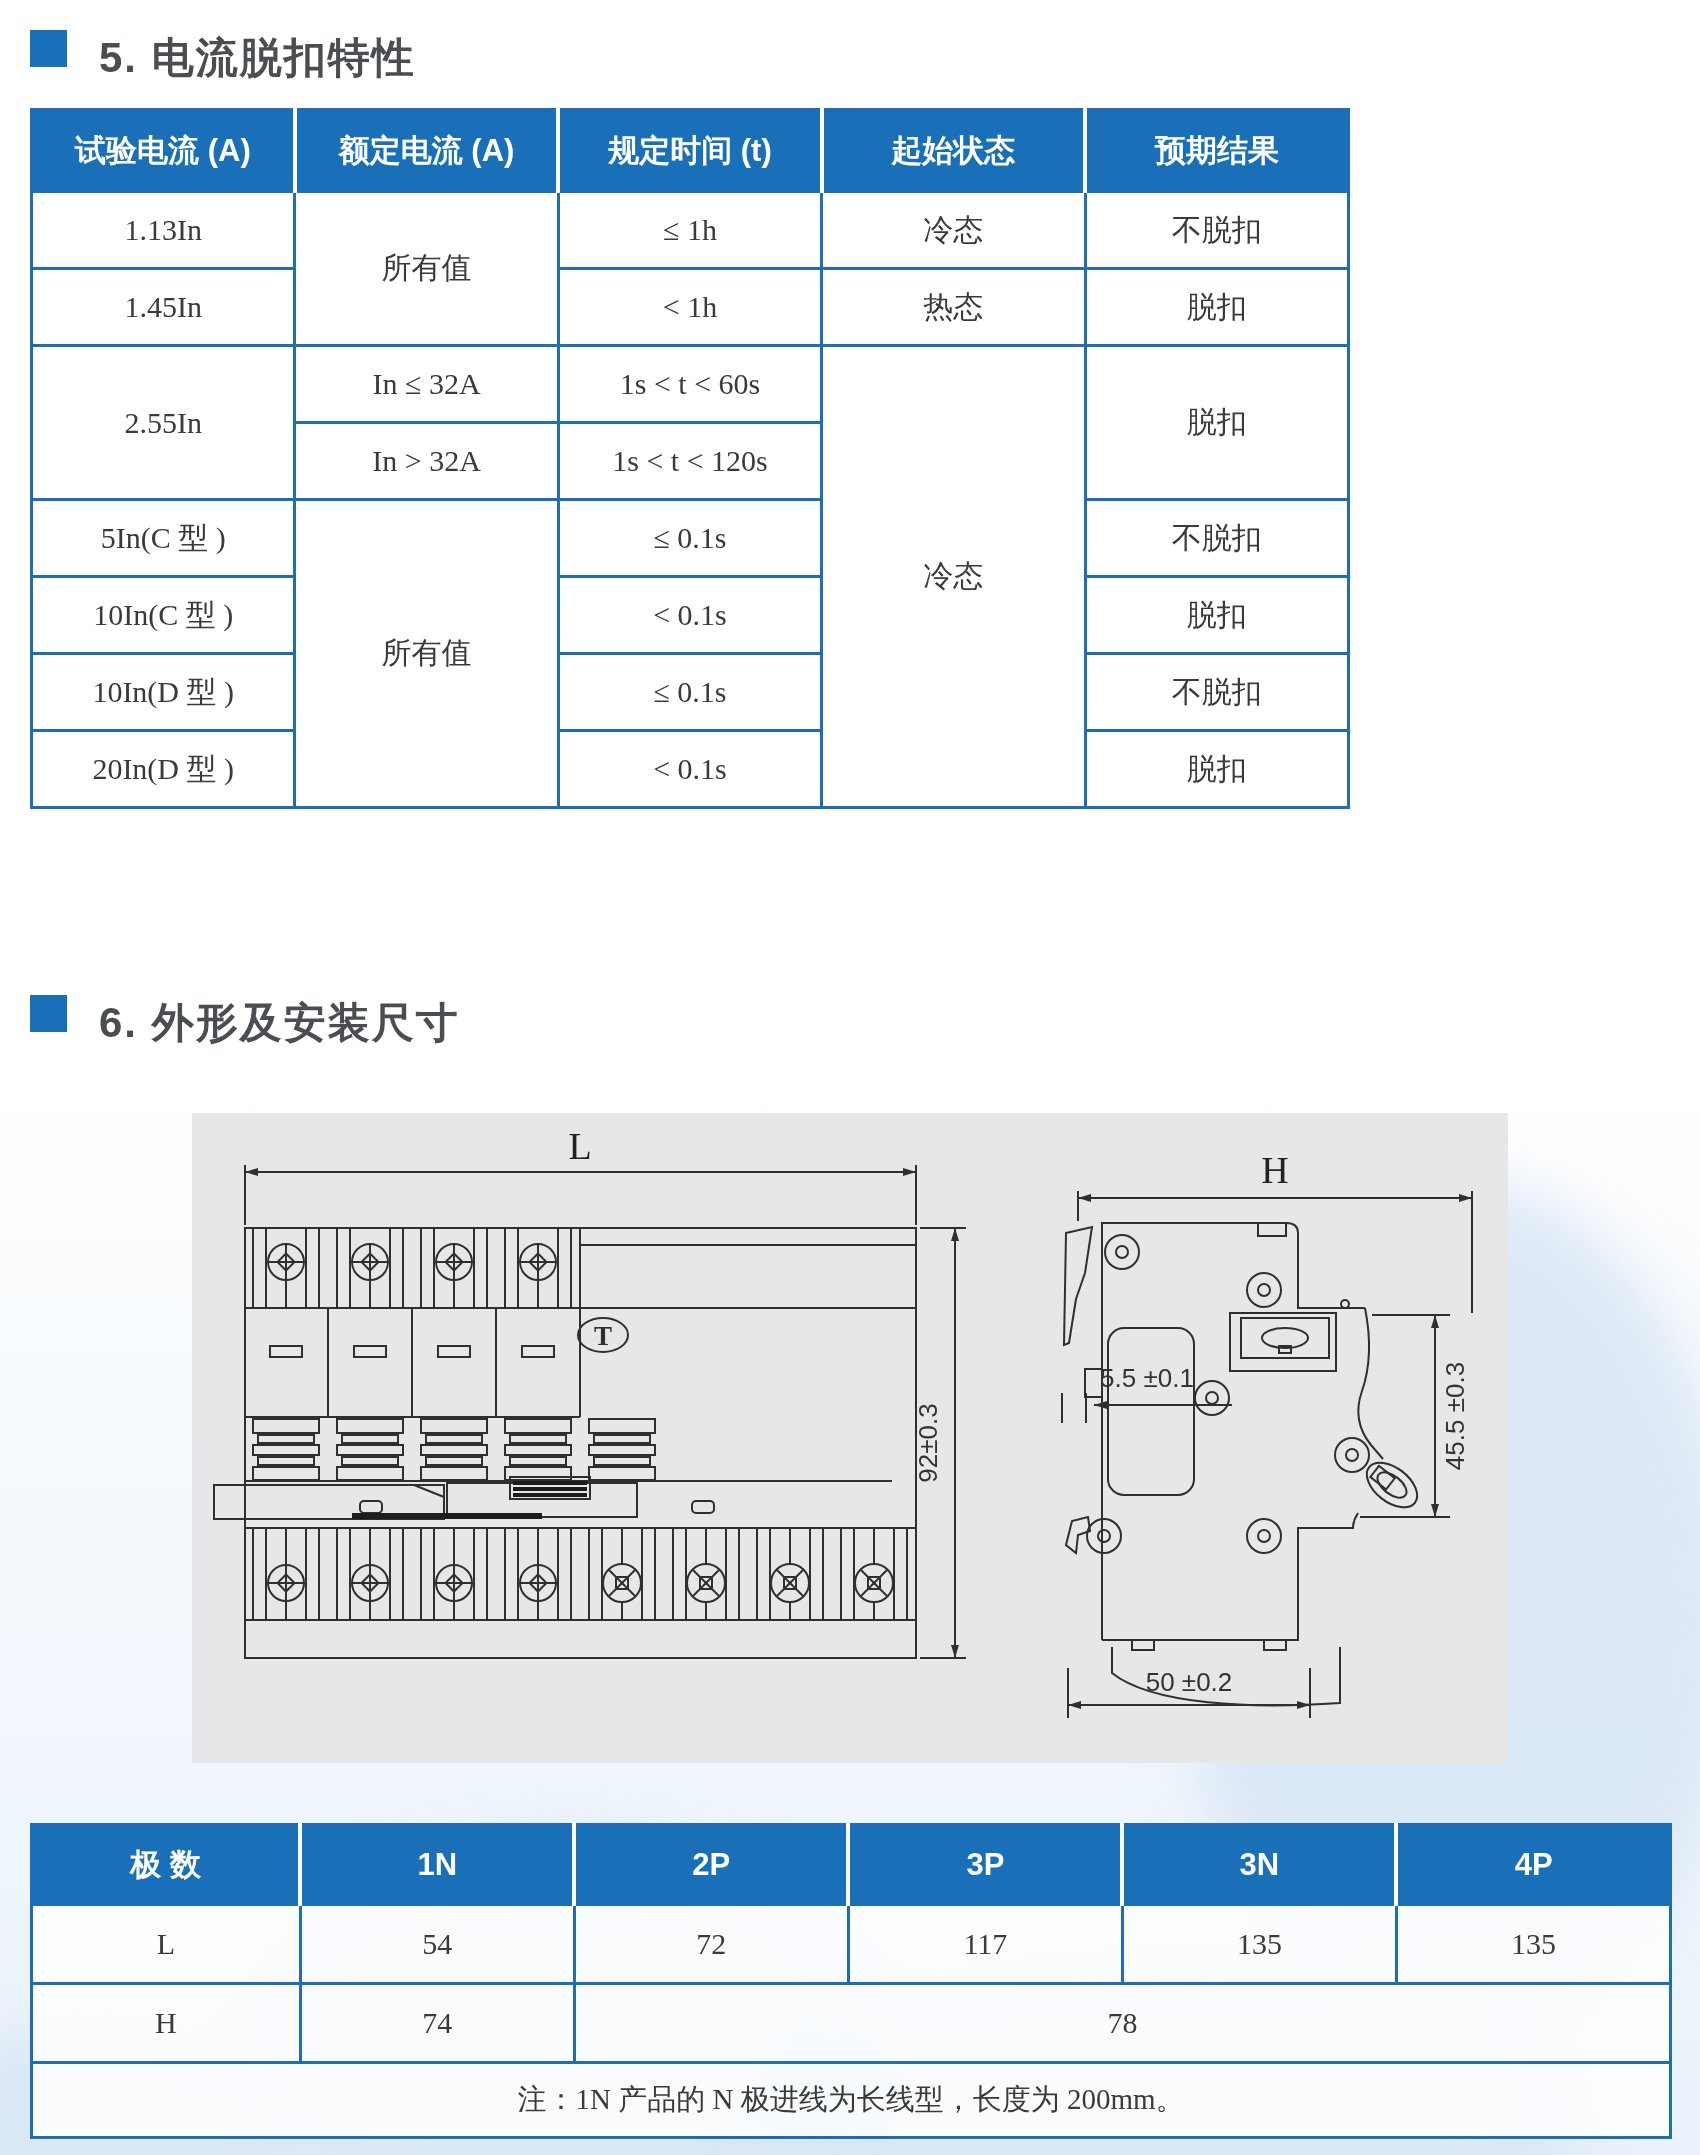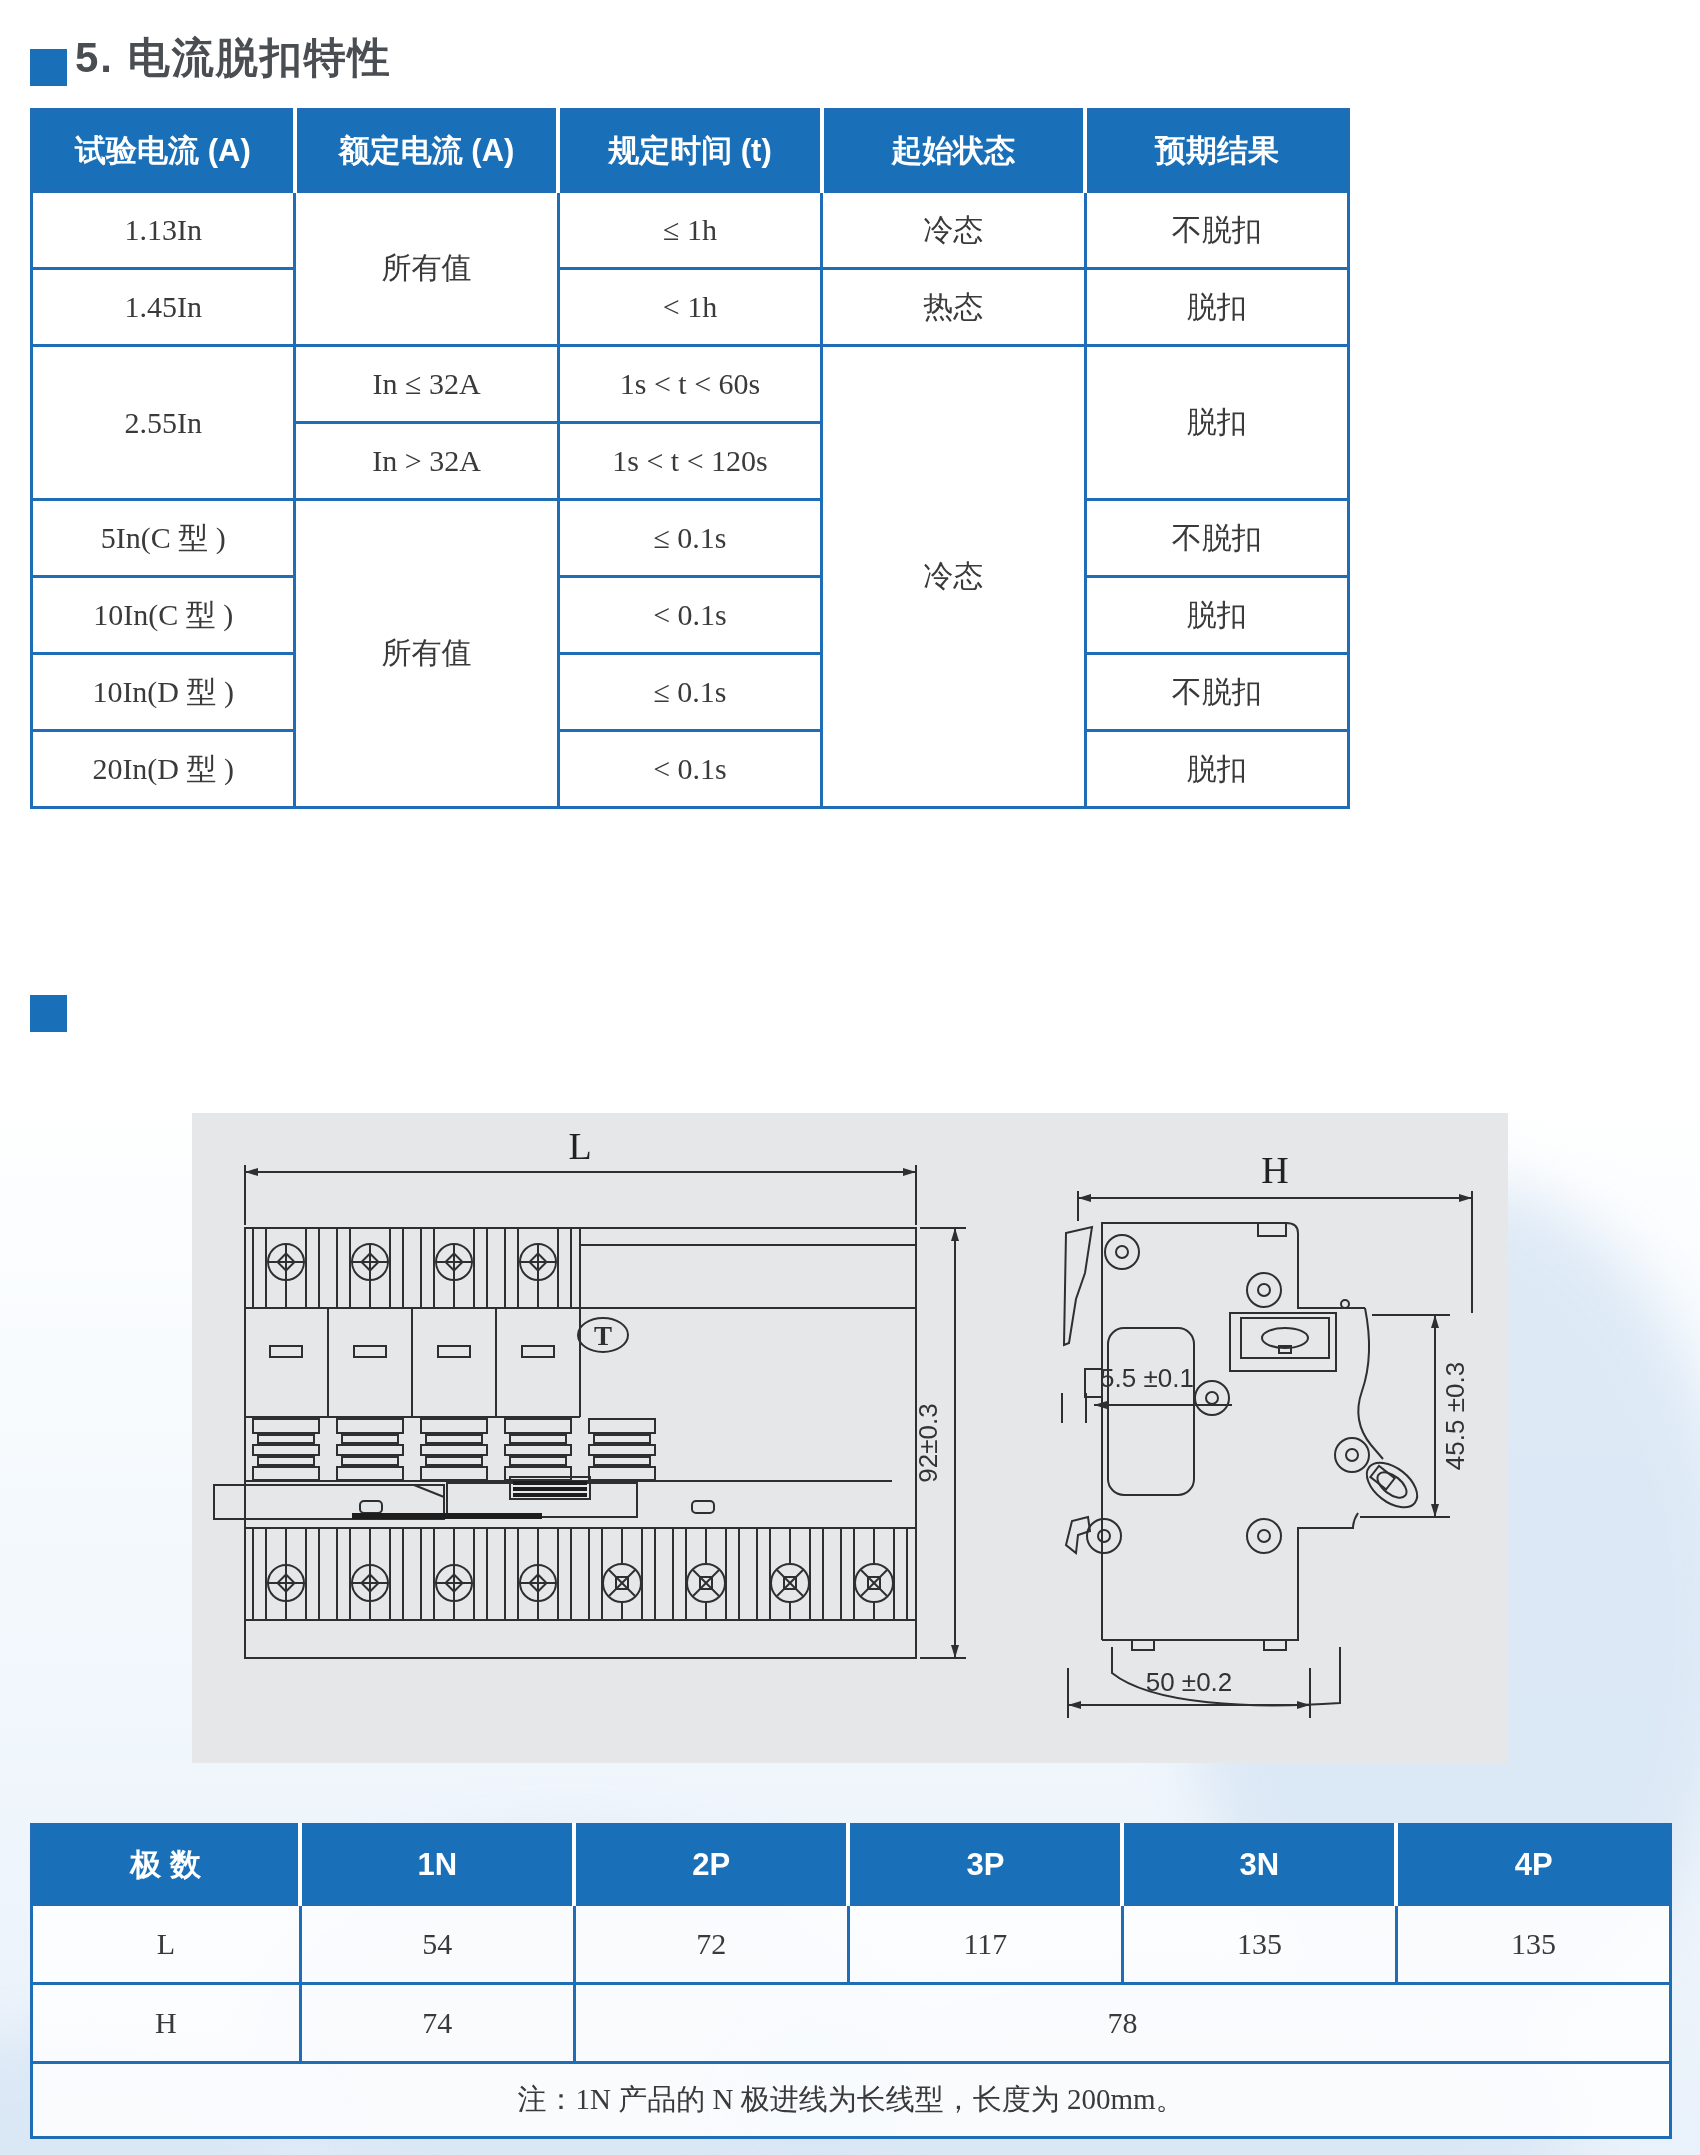--- a/index.html
+++ b/index.html
@@ -6,21 +6,21 @@
   .page{position:relative;width:1700px;height:2155px;overflow:hidden;
         background:linear-gradient(180deg,#ffffff 0%,#ffffff 50%,#f4f9fd 70%,#e9f1fa 100%);
         font-family:"Liberation Sans",sans-serif;}
   .wm{position:absolute;background:#d7e5f4;border-radius:50%;filter:blur(30px);opacity:.8;z-index:0;}
   .wm1{left:1180px;top:1180px;width:560px;height:860px;}
   .wm2{left:240px;top:1840px;width:660px;height:400px;}
   .wm3{left:760px;top:1960px;width:820px;height:300px;}
   .wm4{left:-120px;top:2030px;width:420px;height:220px;}
   .wm5{left:560px;top:1230px;width:300px;height:200px;opacity:.45;}
 
-  .sec-title{position:absolute;left:30px;display:flex;align-items:flex-end;gap:8px;z-index:2;}
+  .sec-title{position:absolute;left:30px;display:flex;align-items:flex-start;gap:32px;z-index:2;}
   .sec-title .sq{width:37px;height:37px;background:#1a70b8;flex:0 0 auto;}
   .sec-title h2{margin:0;font-size:42px;font-weight:bold;color:#4a4e52;letter-spacing:2px;
                 font-family:"Liberation Sans",sans-serif;}
 
   table{border-collapse:collapse;table-layout:fixed;position:absolute;left:30px;z-index:1;}
   .trip{top:108px;width:1320px;}
   .dims{top:1795px;width:1642px;margin-top:28px;}
   th,td{border:3px solid #1e6db6;text-align:center;vertical-align:middle;padding:0;}
   th{background:#1a70b8;color:#ffffff;font-size:31px;font-weight:bold;
      font-family:"Liberation Sans",sans-serif;}
@@ -114,20 +114,21 @@
     <tr>
       <td>20In(D 型 )</td>
       <td>&lt; 0.1s</td>
       <td>脱扣</td>
     </tr>
   </tbody>
     </table>
 
   <div class="sec-title" style="top:995px;">
     <span class="sq"></span>
+    <h2>6. 外形及安装尺寸</h2>
   </div>
 
   <div class="panel">
     <svg class="dwg" width="1316" height="650" viewBox="0 0 1316 650">
       <defs>
         <marker id="ae" markerUnits="userSpaceOnUse" markerWidth="16" markerHeight="12" refX="14" refY="5" orient="auto">
           <path d="M1,1 L14,5 L1,9 Z" fill="#2f2f2f"></path>
         </marker>
         <marker id="as" markerUnits="userSpaceOnUse" markerWidth="16" markerHeight="12" refX="14" refY="5" orient="auto-start-reverse">
           <path d="M1,1 L14,5 L1,9 Z" fill="#2f2f2f"></path>

